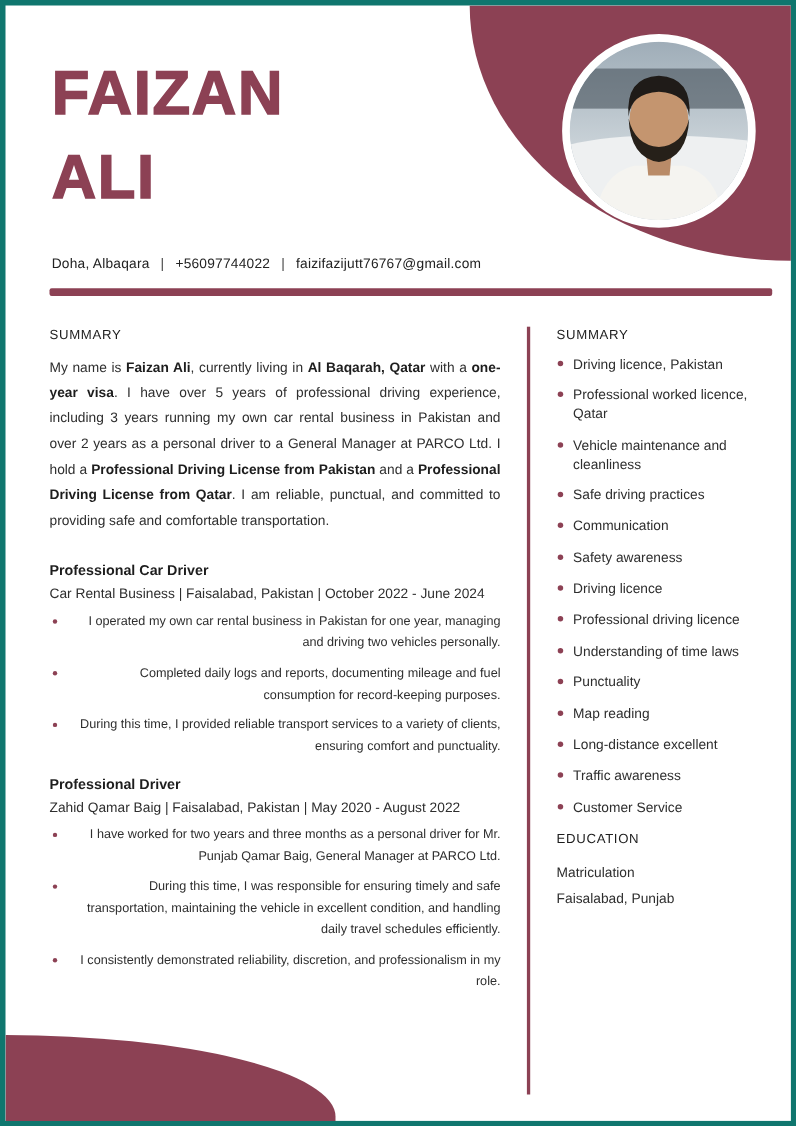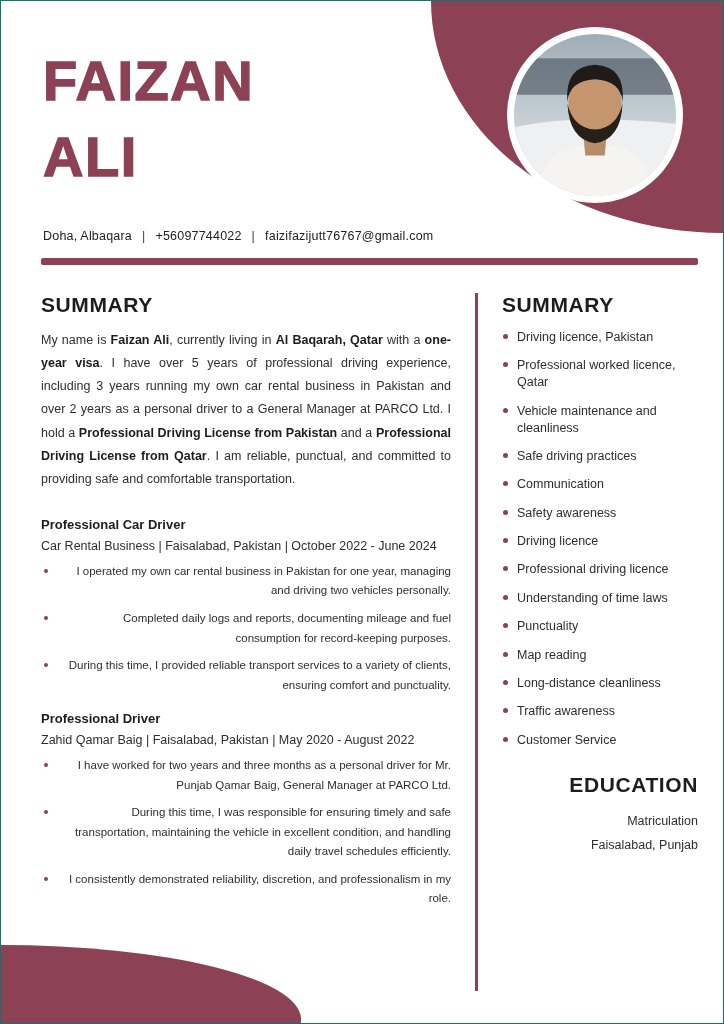--- a/index.html
+++ b/index.html
@@ -1,18 +1,18 @@
 <!DOCTYPE html>
 <html><head>
 <meta charset="utf-8">
 <style>
   html,body{margin:0;padding:0;background:#e9e9e9;}
   .page{
     position:relative;width:724px;height:1024px;margin:0 auto;background:#ffffff;
-    overflow:hidden;box-sizing:border-box;border:1px solid #0f766e;
+    overflow:hidden;box-sizing:border-box;border:5px solid #0f766e;
     font-family:"Liberation Sans","DejaVu Sans",sans-serif;
     color:var(--text,#2e2e2e);
   }
   
   .blob-top-right{position:absolute;top:0;right:0;width:292px;height:232px;
     background:var(--accent,#8C4154);border-bottom-left-radius:100%;}
   .blob-bottom-left{position:absolute;bottom:0;left:0;width:300px;height:78px;
     background:var(--accent,#8C4154);border-top-right-radius:100% 95%;}
   
   .photo{position:absolute;top:26px;left:506px;width:176px;height:176px;border-radius:50%;
@@ -23,39 +23,39 @@
     color:var(--accent,#8C4154);letter-spacing:1.5px;line-height:1.35;
     -webkit-text-stroke:1.4px var(--accent,#8C4154);}
   .contact{position:absolute;top:228px;left:42px;font-size:12.5px;color:#222;letter-spacing:.2px;}
   .contact .sep{margin:0 10px;color:#444;}
   .rule{position:absolute;top:257px;left:40px;width:657px;height:7px;
     background:var(--accent,#8C4154);border-radius:2px;}
   
   .main{position:absolute;top:292px;left:40px;width:657px;min-height:698px;
     display:grid;grid-template-columns:1fr 3px 196px;column-gap:24px;}
   .vdivider{width:3px;height:100%;background:var(--accent,#8C4154);}
-  .sec-title{font-size:21px;font-weight:700;color:var(--heading,#1d1d1d);
+  .sec-title{font-size:12px;font-weight:400;color:var(--heading,#1d1d1d);
     letter-spacing:.6px;margin:0 0 12px;}
   
   .summary{font-size:12.5px;line-height:1.85;text-align:justify;margin:0 0 26px;}
   .summary strong{font-weight:700;color:var(--heading,#1d1d1d);}
   
   .job{margin-bottom:16px;}
   .job-title{font-size:13px;font-weight:700;color:var(--heading,#1d1d1d);margin-bottom:7px;}
   .job-meta{font-size:12.5px;margin-bottom:9px;}
   ul.bullets{list-style:none;margin:0;padding:0 0 0 3px;}
   ul.bullets li{position:relative;padding-left:13px;font-size:11.5px;line-height:1.7;margin-bottom:8px;text-align:right;}
   ul.bullets li::before{content:"";position:absolute;left:0;top:7px;width:4px;height:4px;
     border-radius:50%;background:var(--accent,#8C4154);}
   
   ul.skills{list-style:none;margin:0;padding:0;}
   ul.skills li{position:relative;padding-left:15px;font-size:12.5px;line-height:1.35;margin-bottom:11.5px;}
   ul.skills li::before{content:"";position:absolute;left:1px;top:5px;width:5px;height:5px;
     border-radius:50%;background:var(--accent,#8C4154);}
-  .education-section{margin-top:24px;text-align:right;}
+  .education-section{margin-top:12px;}
   .education-line{font-size:12.5px;line-height:1.95;}
 </style>
 </head>
 <body>
 
 <div class="page" style="--accent: #8C4154; --text: #2E2E2E; --heading: #1D1D1D;">
 
   <div class="blob-top-right"></div>
   <div class="blob-bottom-left"></div>
 
@@ -136,21 +136,21 @@
             <li>Professional worked licence, Qatar</li>
             <li>Vehicle maintenance and cleanliness</li>
             <li>Safe driving practices</li>
             <li>Communication</li>
             <li>Safety awareness</li>
             <li>Driving licence</li>
             <li>Professional driving licence</li>
             <li>Understanding of time laws</li>
             <li>Punctuality</li>
             <li>Map reading</li>
-            <li>Long-distance cleanliness</li>
+            <li>Long-distance excellent</li>
             <li>Traffic awareness</li>
             <li>Customer Service</li>
           </ul>
       </section>
       <section class="education-section">
         <h2 class="sec-title">EDUCATION</h2>
         <div>
             <div class="education-line">Matriculation</div>
             <div class="education-line">Faisalabad, Punjab</div>
           </div>

